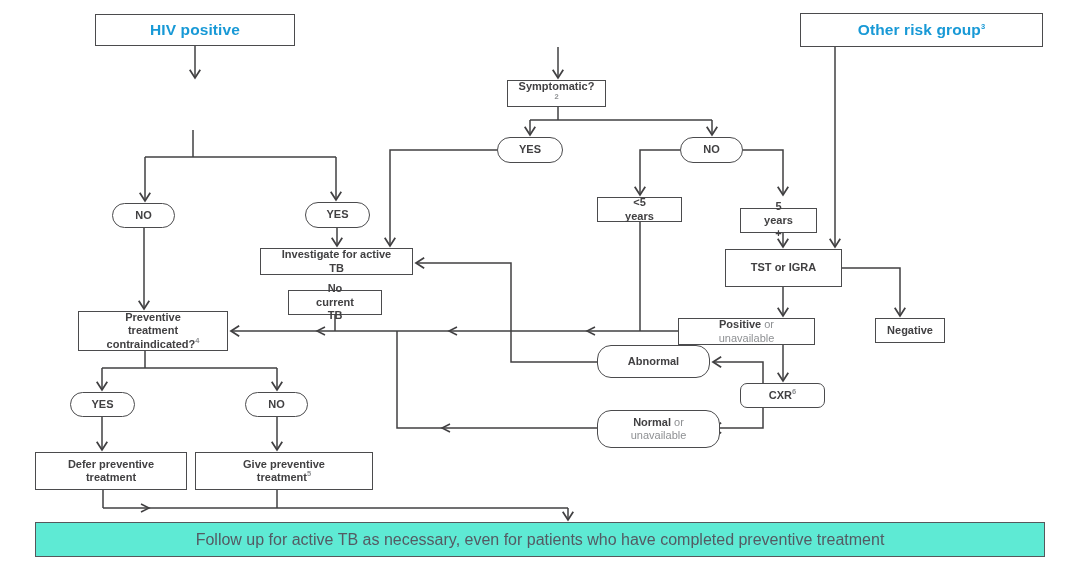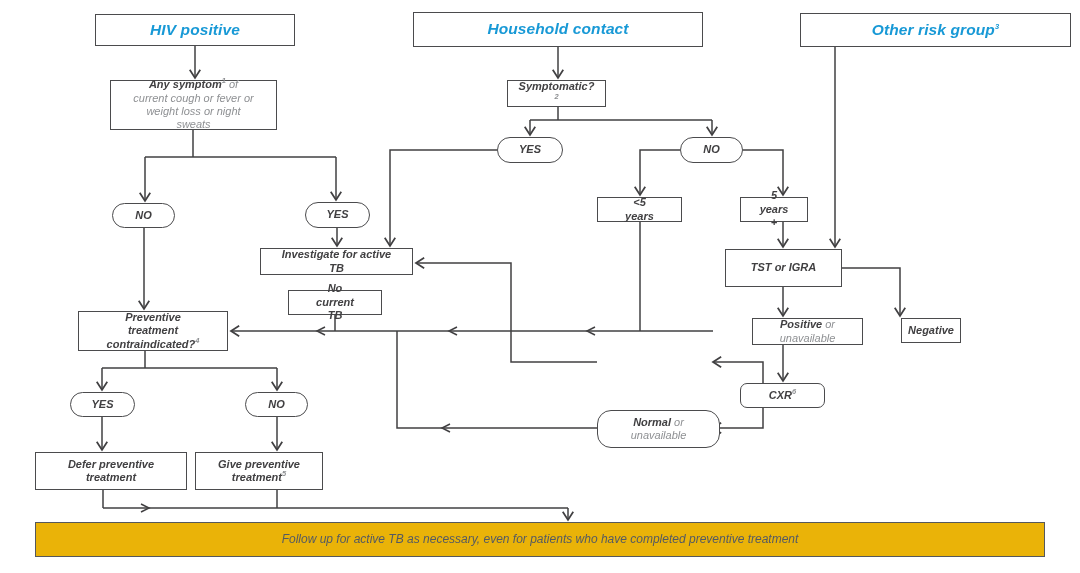--- a/index.html
+++ b/index.html
@@ -2,30 +2,30 @@
 <html><head>
 <meta charset="utf-8">
 <style>
   html,body{margin:0;padding:0;background:#ffffff;}
   .canvas{position:relative;width:1080px;height:573px;background:#ffffff;
           font-family:"Liberation Sans",sans-serif;overflow:hidden;}
   svg.lines{position:absolute;left:0;top:0;width:1080px;height:573px;pointer-events:none;}
   .ln{fill:none;stroke:#414042;stroke-width:1.5;}
   .nd{position:absolute;box-sizing:border-box;display:flex;align-items:center;justify-content:center;
       text-align:center;border:1.3px solid #4b4b4d;background:#ffffff;color:#414042;
-      font-weight:bold;font-size:11px;line-height:1.22;padding:1px 20px;font-style:italic;}
+      font-weight:bold;font-size:11px;line-height:1.22;padding:1px 20px;}
   .hdr{border-width:1.6px;font-size:15.5px;color:#1899d6;letter-spacing:.1px;}
   .pill{border-radius:13px;border-width:1.4px;}
   .round{border-radius:14px;border-width:1.4px;}
   .r12{border-radius:7px;}
   .gray{color:#8e9093;font-weight:normal;}
   .sup{font-size:7.5px;vertical-align:super;line-height:0;color:#8e9093;font-weight:bold;}
   .sup.blue{color:#1899d6;}
-  .footer{background:#eab308;border:1.5px solid #55585c;color:#545a63;
-          font-weight:normal;font-size:12px;}
+  .footer{background:#5eead4;border:1.5px solid #55585c;color:#545a63;
+          font-weight:normal;font-size:16px;}
 </style>
 </head>
 <body>
 
 <div class="canvas">
 
   <svg class="lines" viewBox="0 0 1080 573">
     <defs>
       <marker id="arr" markerUnits="userSpaceOnUse" markerWidth="16" markerHeight="14" refX="0" refY="0" orient="auto" viewBox="-8 -6 10 12">
         <path d="M-7,-4.5 L0,0 L-7,4.5" fill="none" stroke="#414042" stroke-width="1.5"></path>
@@ -81,90 +81,87 @@
     <polyline class="ln" points="103,490 103,508"></polyline>
     <polyline class="ln" points="277,490 277,508"></polyline>
     <polyline class="ln" points="103,508 568,508"></polyline>
     <path class="ln" d="M141,504 L149,508 L141,512"></path>
     <polyline class="ln" points="568,508 568,520" marker-end="url(#arr)"></polyline>
   </svg>
 
   <div class="nd hdr" style="left:95px;top:14px;width:200px;height:32px">
     <span>HIV positive</span>
   </div>
-  <div class="nd hdr" style="left:413px;top:12px;width:290px;height:35px">
-    <span>Household contact</span>
-  </div>
-  <div class="nd hdr" style="left:800px;top:13px;width:271px;height:34px">
+  <div class="nd hdr" style="left:800px;top:13px;width:243px;height:34px">
     <span><span>Other risk group</span><span class="sup blue">3</span></span>
   </div>
 
-  <div class="nd" style="left:110px;top:80px;width:167px;height:50px">
-    <span><b>Any symptom</b><span class="sup">1</span><span class="gray"> of current cough or fever or weight loss or night sweats</span></span>
-  </div>
   <div class="nd pill" style="left:112px;top:203px;width:63px;height:25px">
     <span>NO</span>
   </div>
   <div class="nd pill" style="left:305px;top:202px;width:65px;height:26px">
     <span>YES</span>
   </div>
 
   <div class="nd" style="left:507px;top:80px;width:99px;height:27px">
     <span><b>Symptomatic?</b><span class="sup">2</span></span>
   </div>
   <div class="nd pill" style="left:497px;top:137px;width:66px;height:26px">
     <span>YES</span>
   </div>
   <div class="nd pill" style="left:680px;top:137px;width:63px;height:26px">
     <span>NO</span>
   </div>
   <div class="nd" style="left:597px;top:197px;width:85px;height:25px">
     <span>&lt;5 years</span>
   </div>
-  <div class="nd" style="left:740px;top:197px;width:68px;height:25px">
+  <div class="nd" style="left:740px;top:208px;width:77px;height:25px">
     <span>5 years +</span>
   </div>
   <div class="nd" style="left:260px;top:248px;width:153px;height:27px">
     <span>Investigate for active TB</span>
   </div>
 
   <div class="nd" style="left:725px;top:249px;width:117px;height:38px">
     <span>TST or IGRA</span>
   </div>
   <div class="nd" style="left:288px;top:290px;width:94px;height:25px">
     <span>No current TB</span>
   </div>
 
-  <div class="nd" style="left:752px;top:318px;width:111px;height:27px">
+  <div class="nd" style="left:678px;top:318px;width:137px;height:27px">
     <span><b>Positive</b><span class="gray"> or unavailable</span></span>
   </div>
-  <div class="nd" style="left:901px;top:318px;width:60px;height:25px">
+  <div class="nd" style="left:875px;top:318px;width:70px;height:25px">
     <span>Negative</span>
   </div>
 
+  <div class="nd round" style="left:597px;top:345px;width:113px;height:33px">
+    <span>Abnormal</span>
+  </div>
   <div class="nd round r12" style="left:740px;top:383px;width:85px;height:25px">
     <span><b>CXR</b><span class="sup">6</span></span>
   </div>
   <div class="nd round" style="left:597px;top:410px;width:123px;height:38px">
     <span><b>Normal</b><span class="gray"> or</span><br><span class="gray">unavailable</span></span>
   </div>
 
   <div class="nd" style="left:78px;top:311px;width:150px;height:40px">
     <span><b>Preventive treatment contraindicated?</b><span class="sup">4</span></span>
   </div>
   <div class="nd pill" style="left:70px;top:392px;width:65px;height:25px">
     <span>YES</span>
   </div>
   <div class="nd pill" style="left:245px;top:392px;width:63px;height:25px">
     <span>NO</span>
   </div>
   <div class="nd" style="left:35px;top:452px;width:152px;height:38px">
     <span>Defer preventive treatment</span>
   </div>
-  <div class="nd" style="left:195px;top:452px;width:128px;height:38px">
+  <div class="nd" style="left:195px;top:452px;width:178px;height:38px">
     <span><b>Give preventive treatment</b><span class="sup">5</span></span>
   </div>
 
   <div class="nd footer" style="left:35px;top:522px;width:1010px;height:35px">
     <span>Follow up for active TB as necessary, even for patients who have completed preventive treatment</span>
   </div>
 
 </div>
 
 </body></html>

